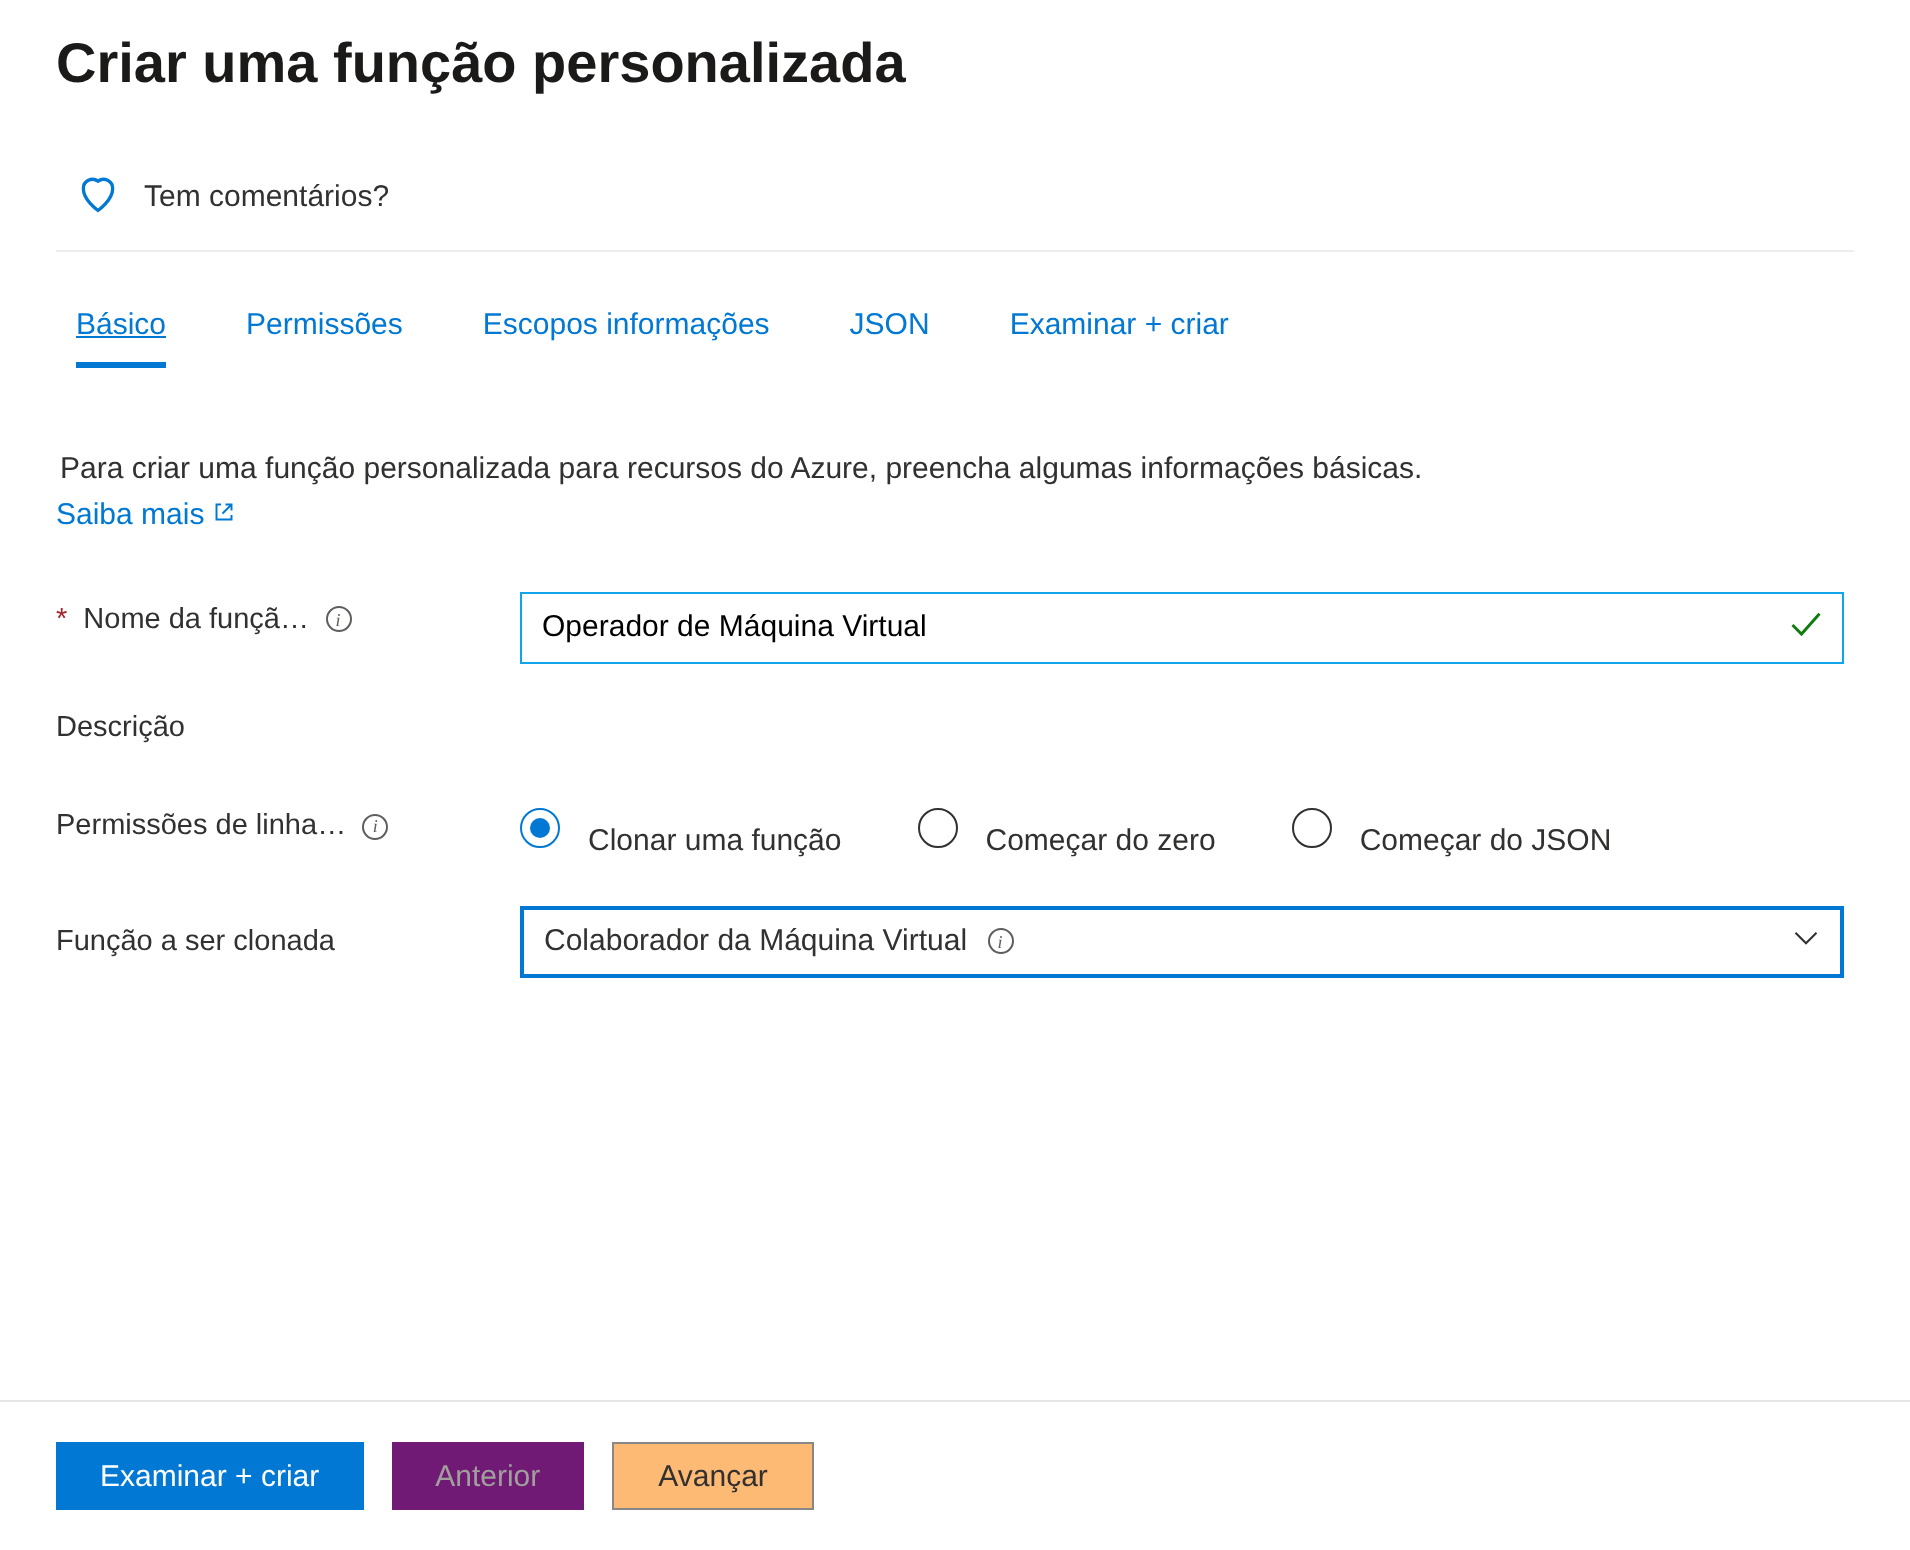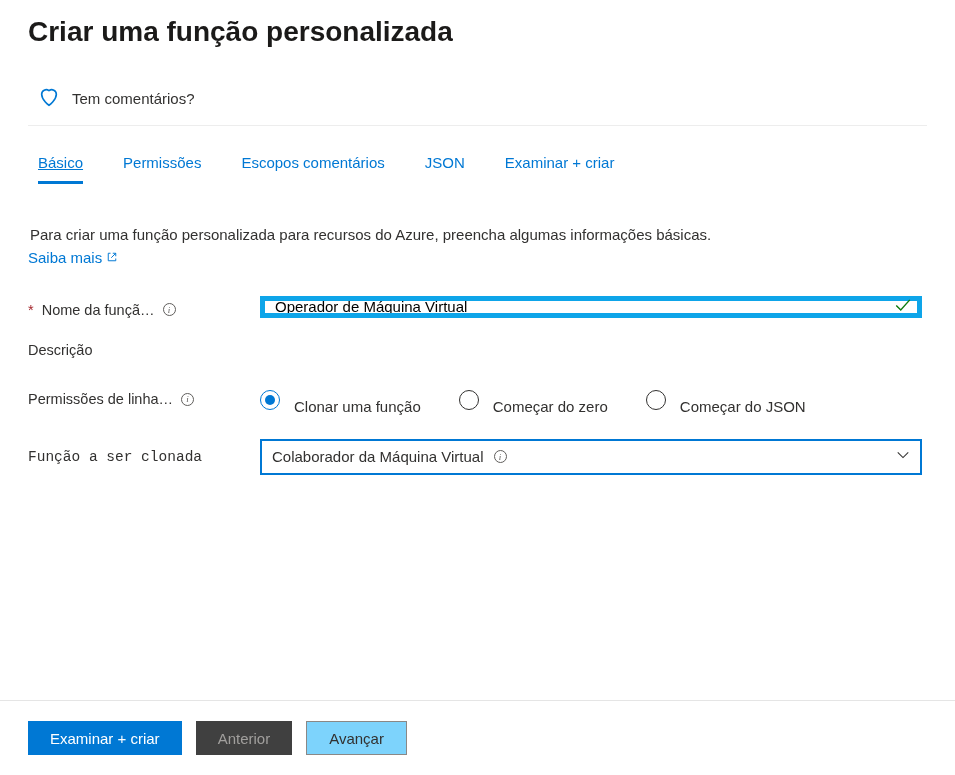--- a/index.html
+++ b/index.html
@@ -91,22 +91,22 @@
       justify-content: center;
       font-size: 9px;
       color: #605e5c;
       font-style: italic;
       font-family: Georgia, serif;
       margin-left: 4px;
     }
     .field-col { flex: 1; }
     .text-input {
       width: 662px;
-      height: 20px;
-      border: 5px solid #0ea5e9;
+      height: 36px;
+      border: 1px solid #0ea5e9;
       padding: 6px 40px 6px 10px;
       font-size: 15px;
       font-family: inherit;
       outline: none;
       position: relative;
     }
     .input-wrap { position: relative; width: 662px; }
     .check-icon {
       position: absolute;
       right: 10px;
@@ -190,26 +190,26 @@
       font-size: 15px;
       font-family: inherit;
       border: none;
       cursor: pointer;
     }
     .btn-primary {
       background: #0078d4;
       color: #fff;
     }
     .btn-disabled {
-      background: #404040;
+      background: #701a75;
       color: #a19f9d;
       cursor: not-allowed;
     }
     .btn-secondary {
-      background: #7dd3fc;
+      background: #fdba74;
       color: #323130;
       border: 1px solid #8a8886;
     }
   </style>
 </head>
 <body>
 
 <div class="page">
   <h1 class="page-title">Criar uma função personalizada</h1>
 
@@ -218,21 +218,21 @@
       <svg width="22" height="22" viewBox="0 0 24 24" fill="none" stroke="currentColor" stroke-width="1.8">
         <path d="M12 21s-8-5.5-8-12a5 5 0 0 1 8-4 5 5 0 0 1 8 4c0 6.5-8 12-8 12z"></path>
       </svg>
     </span>
     <span class="feedback-text">Tem comentários?</span>
   </div>
 
   <div class="tabs">
     <div class="tab active">Básico</div>
     <div class="tab">Permissões</div>
-    <div class="tab">Escopos comentários</div>
+    <div class="tab">Escopos informações</div>
     <div class="tab">JSON</div>
     <div class="tab">Examinar + criar</div>
   </div>
 
   <div class="intro-text">Para criar uma função personalizada para recursos do Azure, preencha algumas informações básicas.</div>
   <a class="learn-more-link">
     <span>Saiba mais</span>
     <span>
       <svg width="12" height="12" viewBox="0 0 16 16" fill="none" stroke="currentColor" stroke-width="1.3">
         <path d="M6 3H3v10h10v-3M9 3h4v4M13 3L7 9"></path>
@@ -284,21 +284,21 @@
           </div>
           <div class="radio-item">
             <span class="radio-circle"></span>
             <span class="radio-label">Começar do JSON</span>
           </div>
         </div>
       </div>
     </div>
 
     <div class="form-row middle">
-      <div class="label-col" style="padding-top:0;font-family:Liberation Mono, monospace;">
+      <div class="label-col" style="padding-top:0;">
         <span>Função a ser clonada</span>
       </div>
       <div class="field-col">
         <div class="select-wrap">
           <span class="select-text">
             <span>Colaborador da Máquina Virtual</span>
             <span class="info-icon">i</span>
           </span>
           <span class="chevron-down">
             <svg width="14" height="14" viewBox="0 0 16 16" fill="none" stroke="currentColor" stroke-width="1.2">

